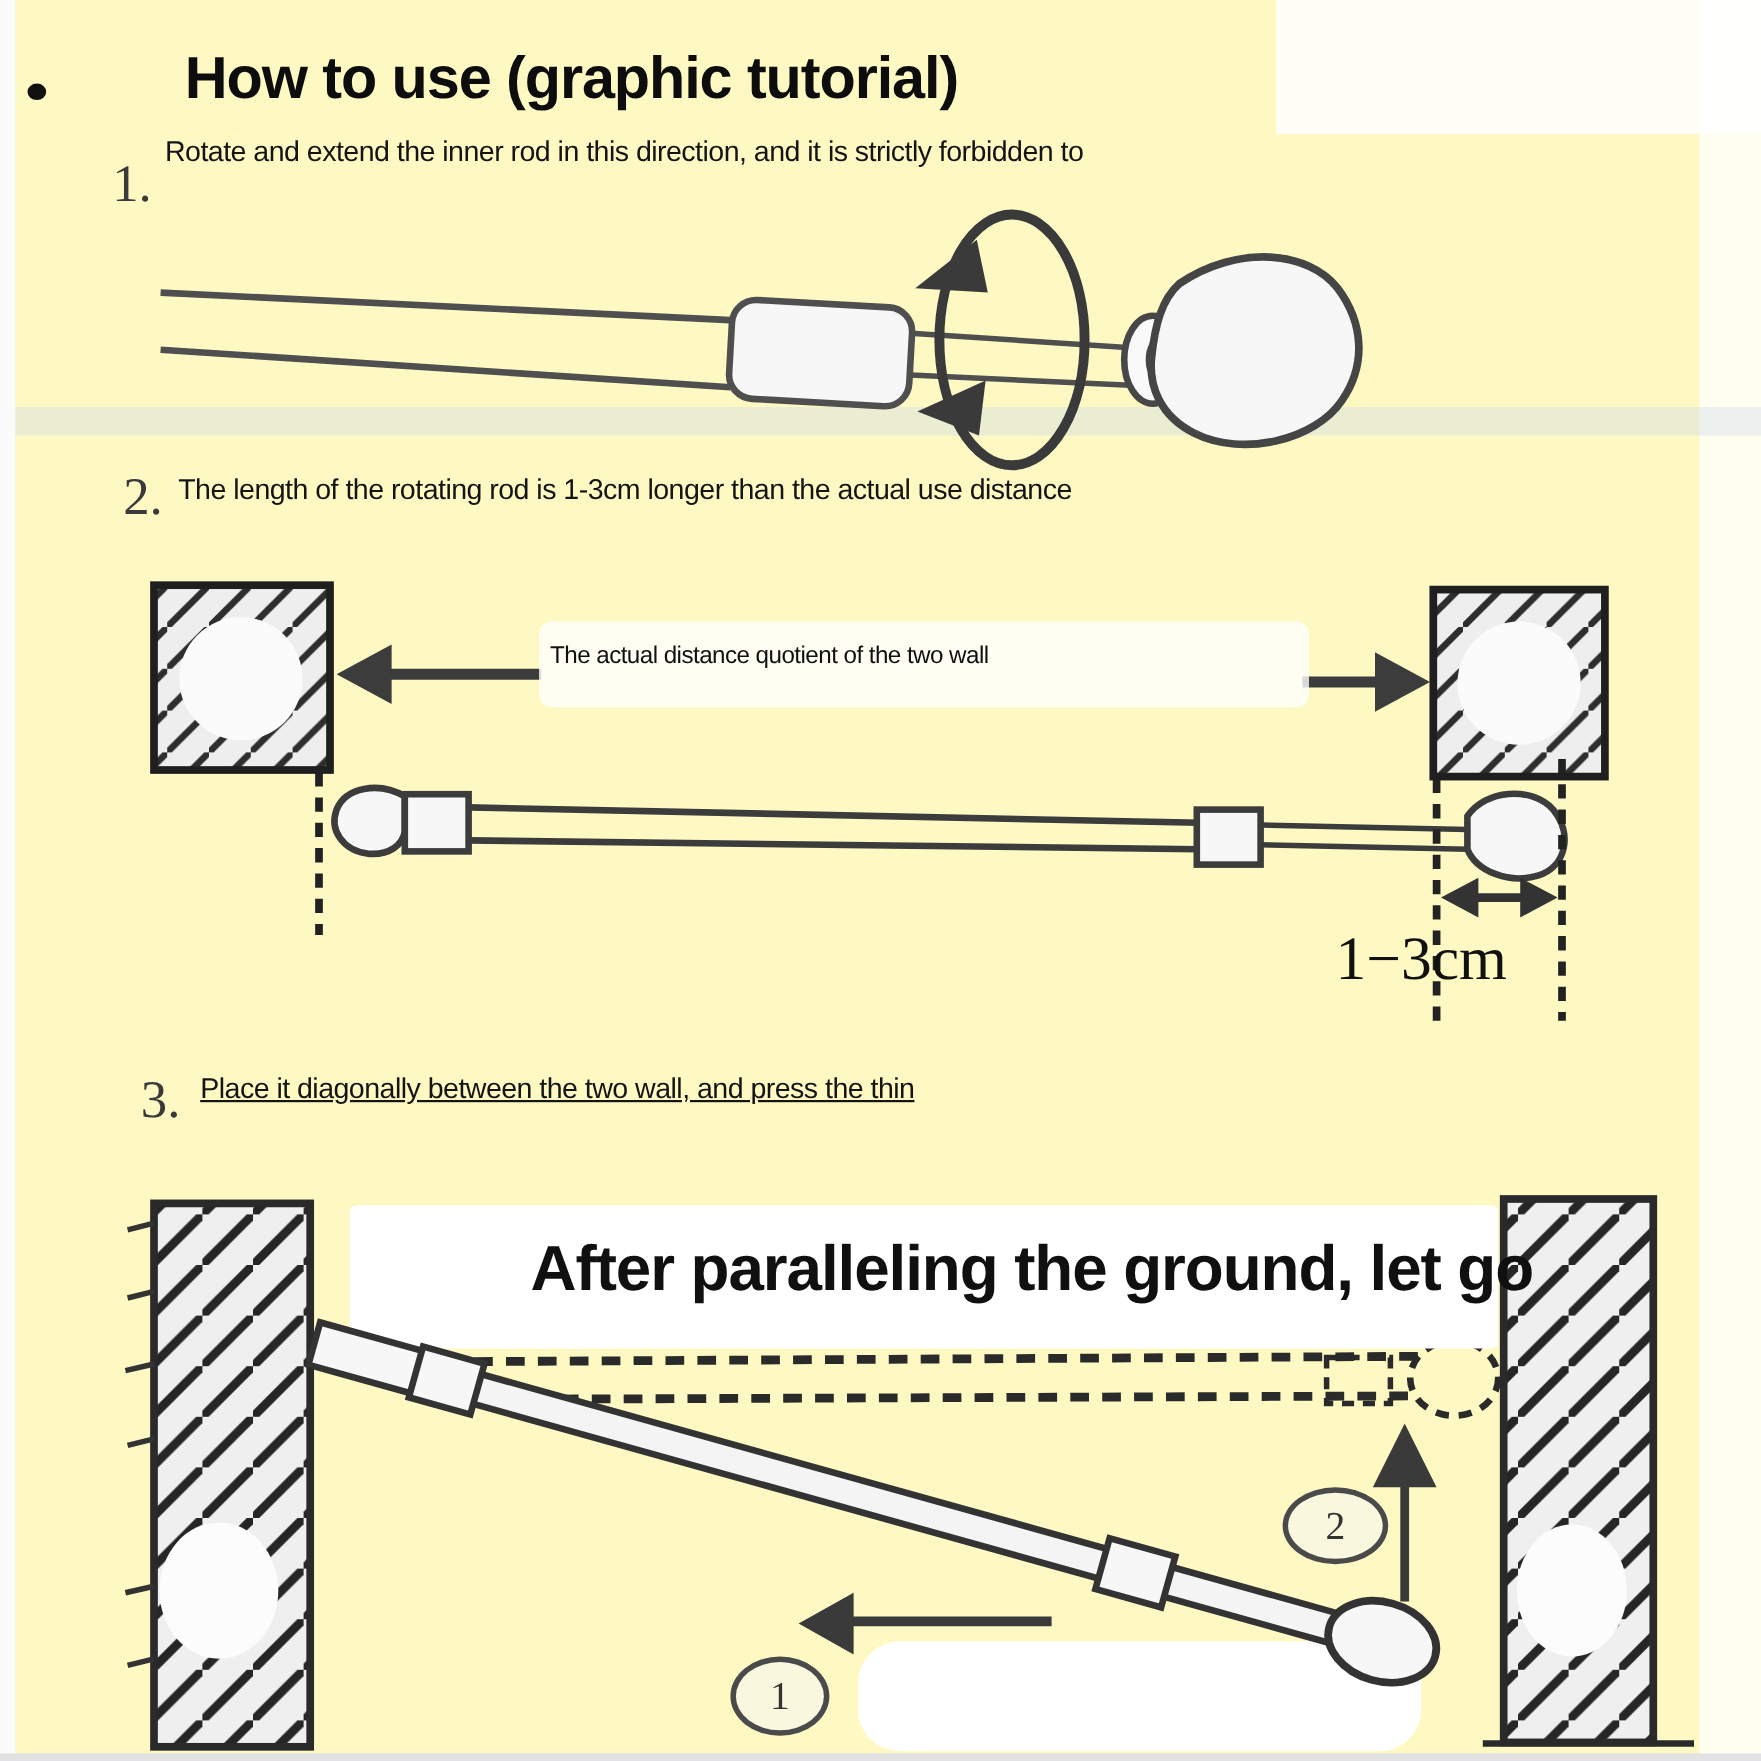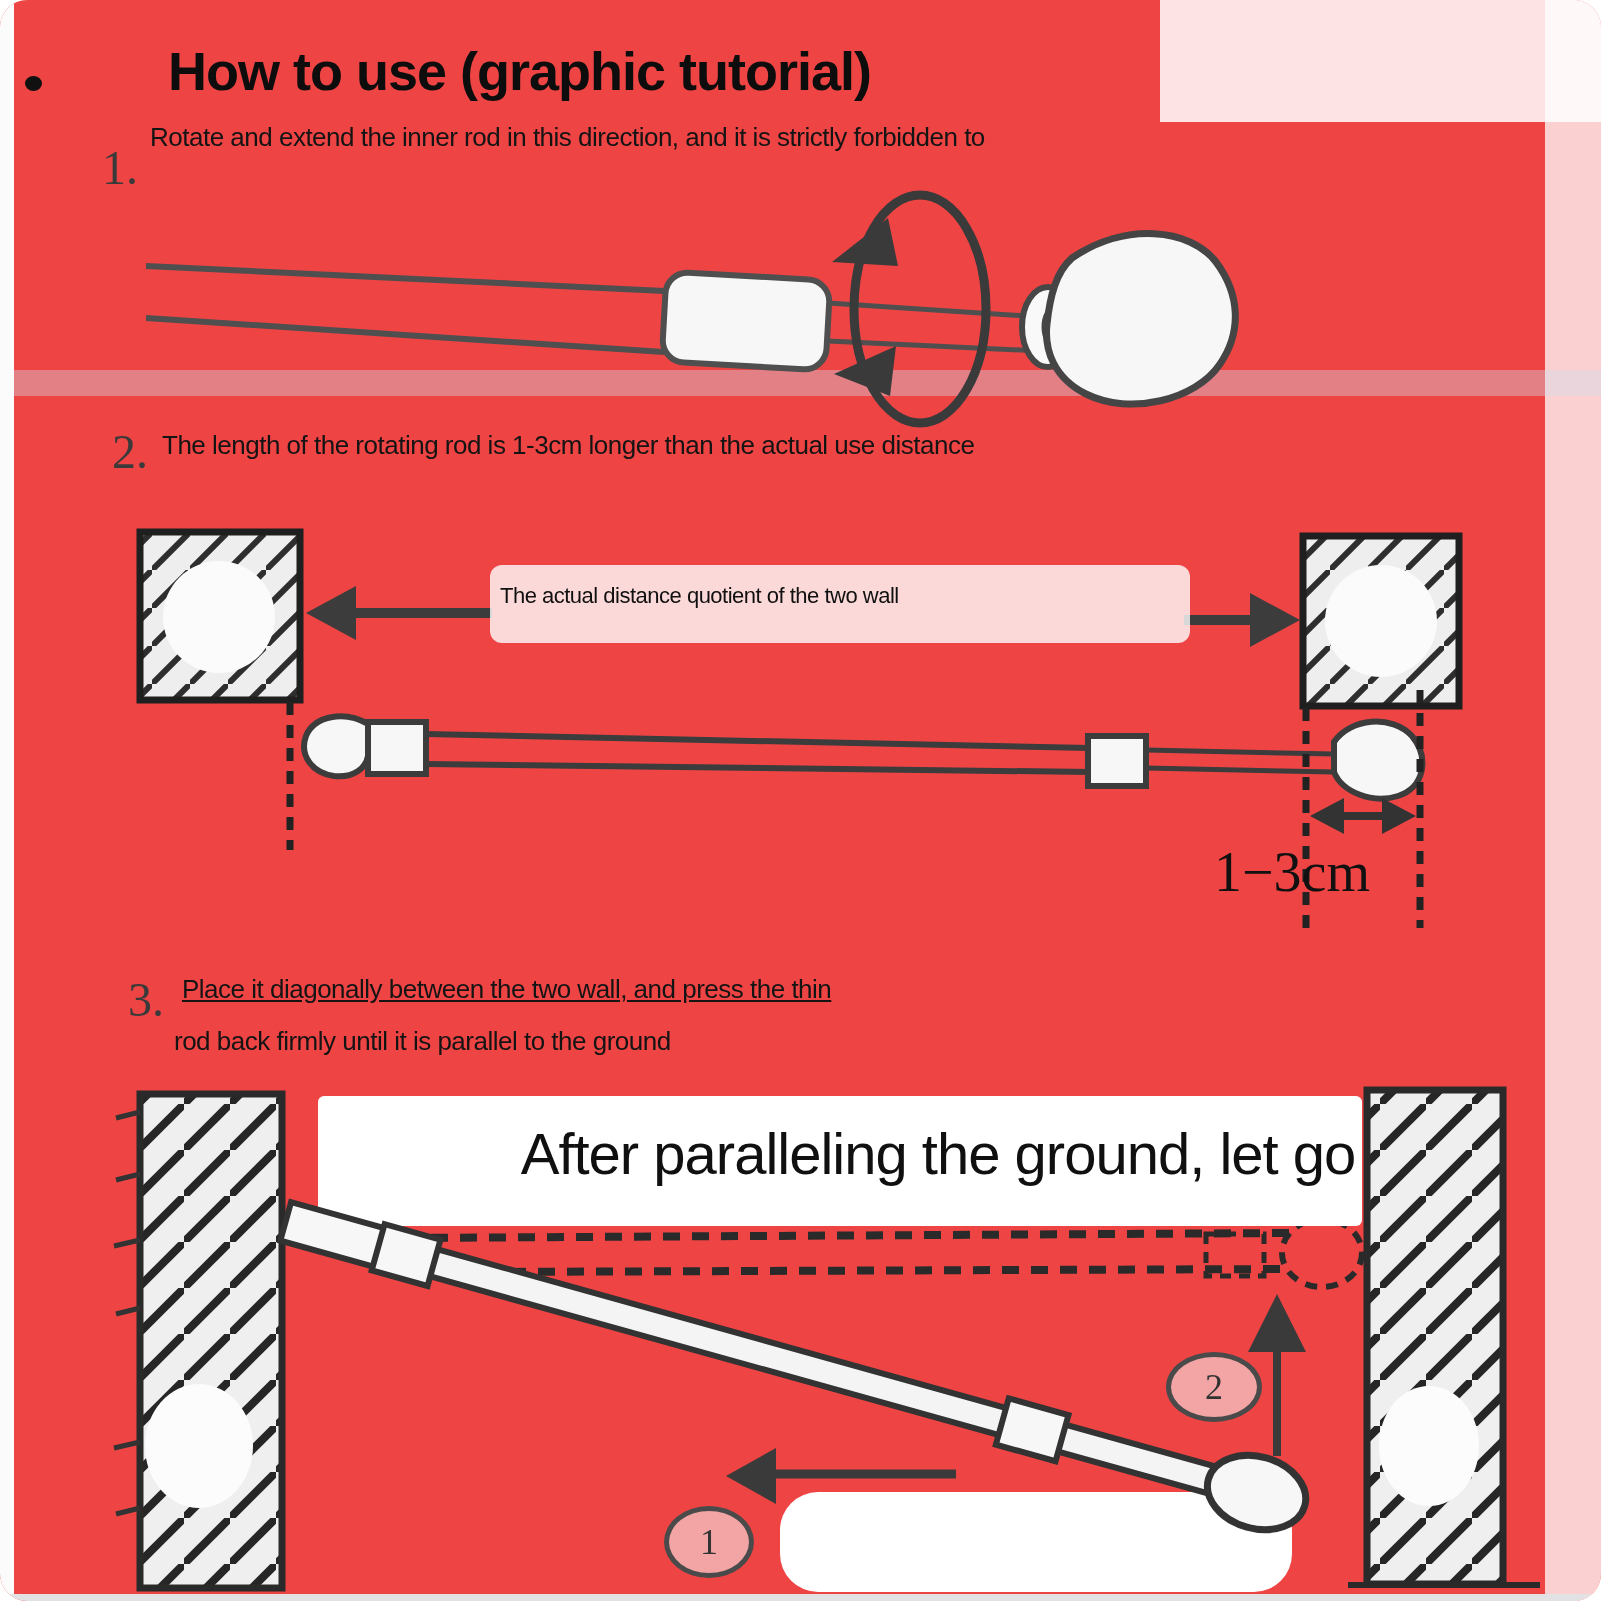--- a/index.html
+++ b/index.html
@@ -1,19 +1,19 @@
 <!DOCTYPE html>
 <html><head>
 <meta charset="utf-8">
 <style>
   html,body{margin:0;padding:0;background:#ffffff;}
   .page{
     position:relative;width:1601px;height:1601px;overflow:hidden;
-    background:#ef4444;
-    font-family:"Liberation Sans",sans-serif;color:#161616;border-radius:27px;
+    background:#fef9c3;
+    font-family:"Liberation Sans",sans-serif;color:#161616;
   }
   .abs{position:absolute;white-space:nowrap;}
   .artifact{position:absolute;z-index:0;}
   svg.layer{position:absolute;left:0;top:0;z-index:1;}
   svg.layer-top{position:absolute;left:0;top:0;z-index:3;}
   .bubble{position:absolute;background:#ffffff;z-index:2;}
   .txt{z-index:4;}
   .title{font-size:54px;font-weight:700;letter-spacing:-1px;color:#0d0d0d;}
   .body-line{font-size:26px;letter-spacing:-0.5px;color:#141414;text-align:right;}
   .step-num{font-family:"Liberation Serif",serif;font-size:48px;color:#3a3a3a;}
@@ -174,21 +174,20 @@
   <div class="abs txt body-line" style="left:150px;top:122px;">Rotate and extend the inner rod in this direction, and it is strictly forbidden to</div>
 
   <div class="abs txt step-num" style="left:112px;top:424px;">2.</div>
   <div class="abs txt body-line" style="left:162px;top:430px;">The length of the rotating rod is 1-3cm longer than the actual use distance</div>
 
   <div class="abs txt arrow-label" style="left:500px;top:583px;">The actual distance quotient of the two wall</div>
   <div class="abs txt serif-big" style="left:1214px;top:840px;">1−3cm</div>
 
   <div class="abs txt step-num" style="left:128px;top:972px;">3.</div>
   <div class="abs txt body-line" style="left:182px;top:974px;text-decoration:underline;">Place it diagonally between the two wall, and press the thin</div>
-  <div class="abs txt body-line" style="left:174px;top:1026px;">rod back firmly until it is parallel to the ground</div>
 
-  <div class="abs txt big-label" style="left:318px;top:1120px;width:1240px;">After paralleling the ground, let go</div>
+  <div class="abs txt big-label" style="left:318px;top:1120px;width:1240px;font-weight:bold;">After paralleling the ground, let go</div>
 
   <div class="marker" style="left:1166px;top:1352px;width:86px;height:60px;">2</div>
   <div class="marker" style="left:664px;top:1506px;width:80px;height:62px;">1</div>
 
 
 </div>
 
 </body></html>

